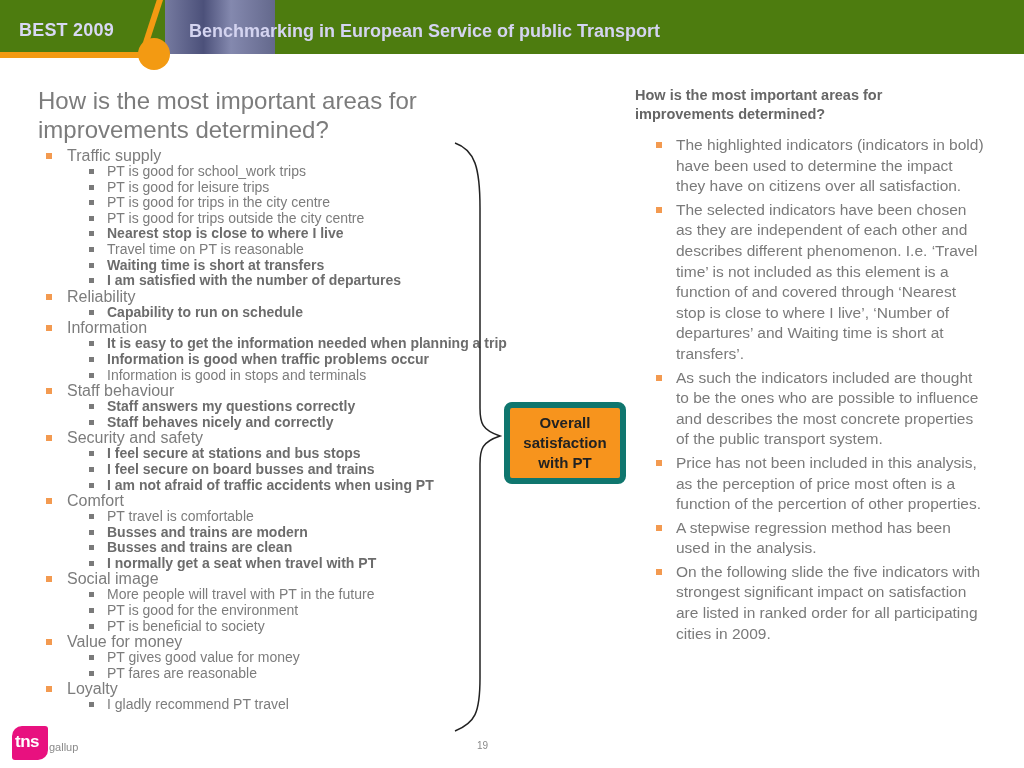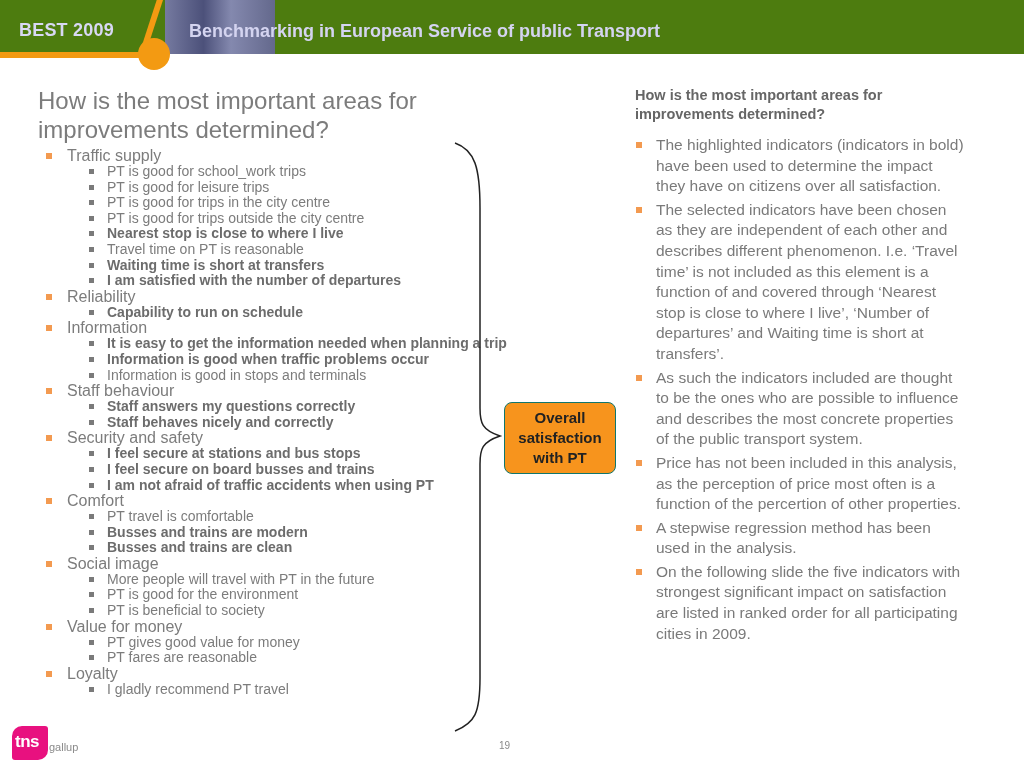--- a/index.html
+++ b/index.html
@@ -61,31 +61,31 @@
       position: absolute; left: 43px; top: 5px; width: 5px; height: 5px; background: #7a7a7a;
     }
     .ind.bold { font-weight: bold; color: #6c6c6c; }
 
     
     .brace { position: absolute; left: 450px; top: 138px; width: 60px; height: 600px; }
 
     
     .overall {
       position: absolute; left: 504px; top: 402px; width: 110px; height: 70px;
-      background: #f7941d; border: 1px solid #0f766e; border-radius: 8px;
+      background: #f7941d; border: 6px solid #0f766e; border-radius: 8px;
       display: flex; align-items: center; justify-content: center; text-align: center;
       font-weight: bold; font-size: 15px; line-height: 20px; color: #222;
     }
 
     
     .right-title {
       position: absolute; left: 635px; top: 86px; width: 330px;
       font-size: 14.5px; font-weight: bold; line-height: 19px; color: #666;
     }
-    .right-list { position: absolute; left: 636px; top: 135px; width: 330px; }
+    .right-list { position: absolute; left: 656px; top: 135px; width: 330px; }
     .rp {
       position: relative; padding-left: 20px; font-size: 15.5px; line-height: 20.6px;
       color: #7a7a7a; margin-bottom: 3px;
     }
     .rp .bul {
       position: absolute; left: 0; top: 7px; width: 6px; height: 6px; background: #f39a50;
     }
 
     
     .logo-box {
@@ -93,21 +93,21 @@
       background: #e8117f; border-radius: 10px 3px 10px 3px;
     }
     .logo-tns {
       position: absolute; left: 15px; top: 732px; font-size: 17px; font-weight: bold;
       color: #ffffff; letter-spacing: -0.5px;
     }
     .logo-gallup {
       position: absolute; left: 49px; top: 741px; font-size: 11px; color: #8a8a8a;
     }
     .page-num {
-      position: absolute; left: 499px; top: 740px; font-size: 10px; color: #8a8a8a;
+      position: absolute; left: 477px; top: 740px; font-size: 10px; color: #8a8a8a;
     }
   </style>
 </head>
 <body>
 
 <div class="banner">
   <div class="banner-photo"></div>
   <div class="banner-title-left">BEST 2009</div>
   <div class="banner-title-right">Benchmarking in European Service of public Transport</div>
 </div>
@@ -136,20 +136,21 @@
     <div class="ind bold"><span class="bul"></span><span>Staff answers my questions correctly</span></div>
     <div class="ind bold"><span class="bul"></span><span>Staff behaves nicely and correctly</span></div>
     <div class="cat"><span class="bul"></span><span>Security and safety</span></div>
     <div class="ind bold"><span class="bul"></span><span>I feel secure at stations and bus stops</span></div>
     <div class="ind bold"><span class="bul"></span><span>I feel secure on board busses and trains</span></div>
     <div class="ind bold"><span class="bul"></span><span>I am not afraid of traffic accidents when using PT</span></div>
     <div class="cat"><span class="bul"></span><span>Comfort</span></div>
     <div class="ind"><span class="bul"></span><span>PT travel is comfortable</span></div>
     <div class="ind bold"><span class="bul"></span><span>Busses and trains are modern</span></div>
     <div class="ind bold"><span class="bul"></span><span>Busses and trains are clean</span></div>
+    <div class="ind bold"><span class="bul"></span><span>I normally get a seat when travel with PT</span></div>
     <div class="cat"><span class="bul"></span><span>Social image</span></div>
     <div class="ind"><span class="bul"></span><span>More people will travel with PT in the future</span></div>
     <div class="ind"><span class="bul"></span><span>PT is good for the environment</span></div>
     <div class="ind"><span class="bul"></span><span>PT is beneficial to society</span></div>
     <div class="cat"><span class="bul"></span><span>Value for money</span></div>
     <div class="ind"><span class="bul"></span><span>PT gives good value for money</span></div>
     <div class="ind"><span class="bul"></span><span>PT fares are reasonable</span></div>
     <div class="cat"><span class="bul"></span><span>Loyalty</span></div>
     <div class="ind"><span class="bul"></span><span>I gladly recommend PT travel</span></div>
   </div>

